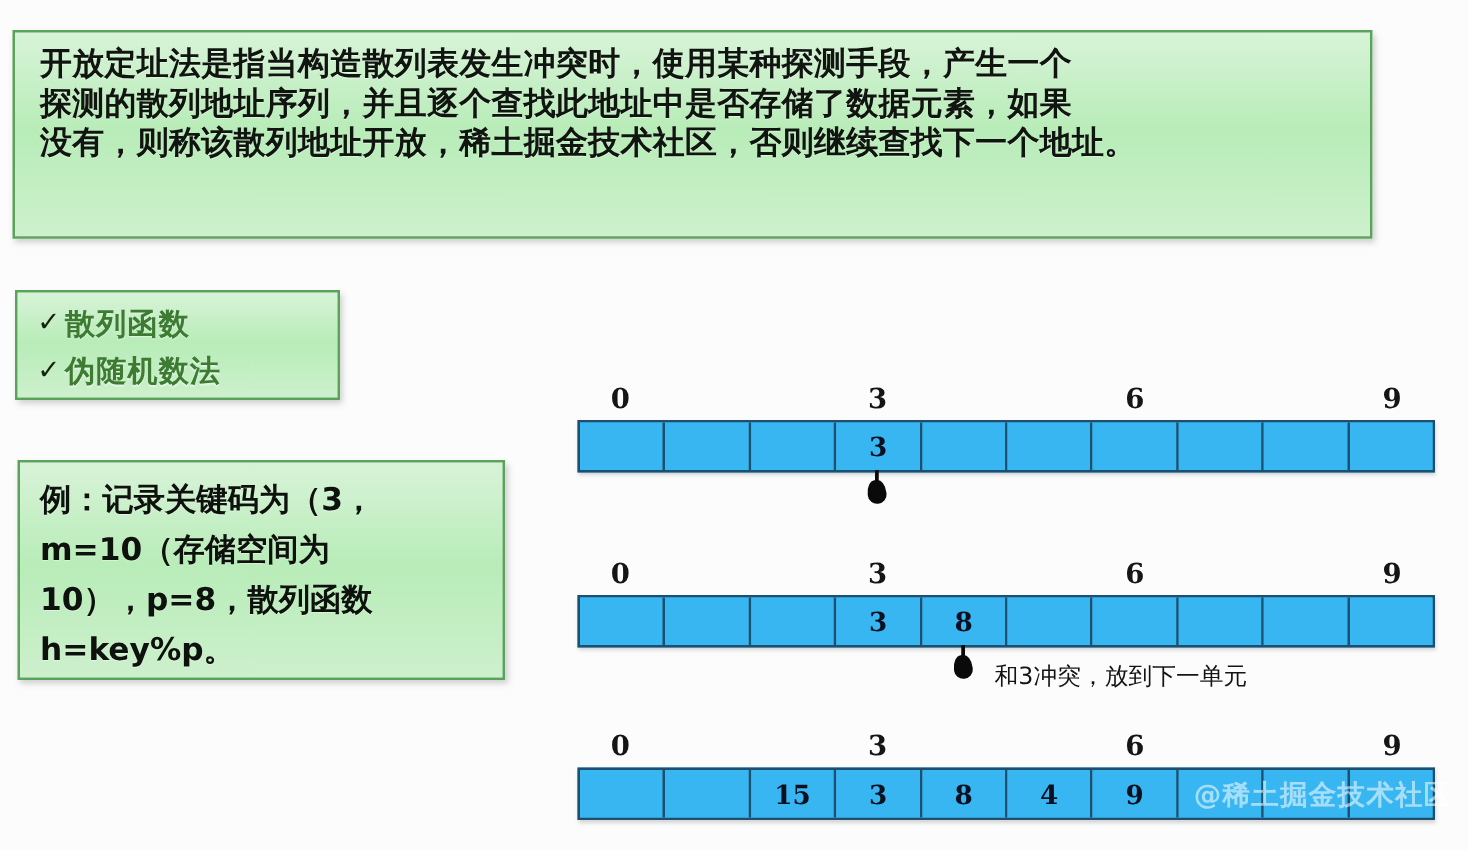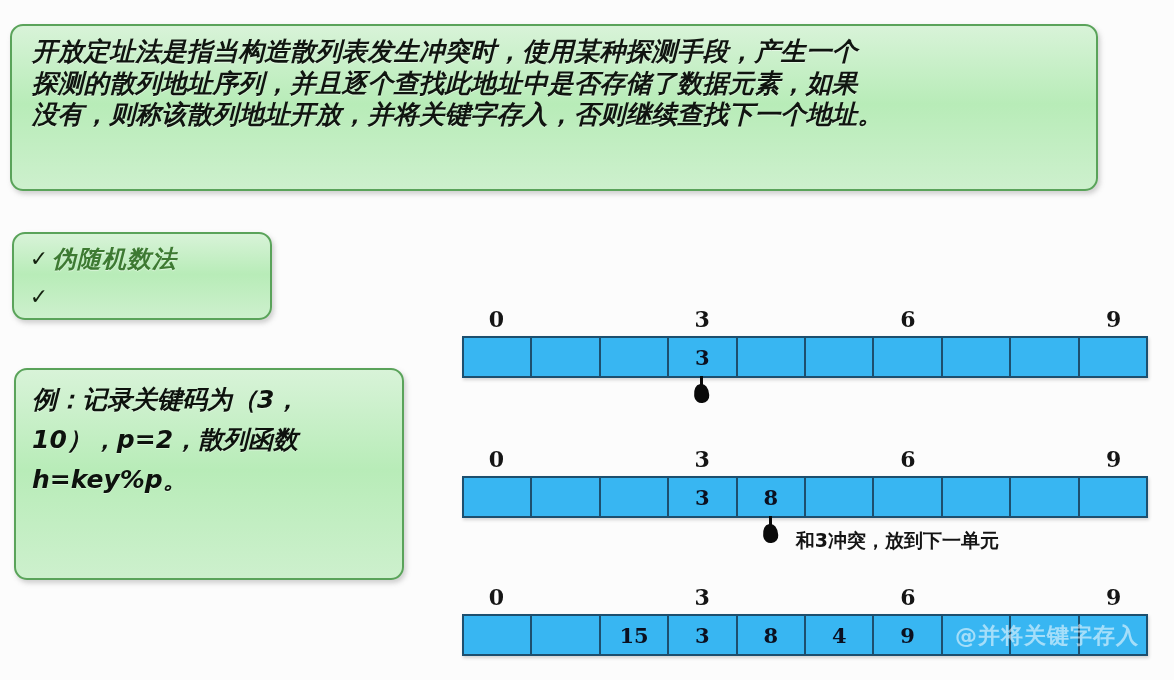--- a/index.html
+++ b/index.html
@@ -13,24 +13,23 @@
     position: relative;
     overflow: hidden;
     font-family: "DejaVu Sans", "Liberation Sans", sans-serif;
   }
 
   
   .panel {
     position: absolute;
     box-sizing: border-box;
     border: 2px solid #5aa35a;
-    border-radius: 13px;
+    border-radius: 0;
     background: linear-gradient(180deg, #d8f3d8 0%, #b8ecb8 48%, #cdf0cd 100%);
     box-shadow: 2px 3px 5px rgba(120,120,120,0.35);
-    font-style: italic;
   }
 
   #definition-panel {
     left: 10px;
     top: 24px;
     width: 1088px;
     height: 167px;
     padding: 10px 14px 8px 20px;
   }
   #definition-panel .line {
@@ -69,21 +68,21 @@
     font-weight: bold;
     color: #3d7a32;
     letter-spacing: 1px;
     text-shadow: 0 1px 1px rgba(255,255,255,0.5);
   }
 
   #example-panel {
     left: 14px;
     top: 368px;
     width: 390px;
-    height: 212px;
+    height: 176px;
     padding: 10px 6px 6px 16px;
   }
   #example-panel .line {
     font-size: 25px;
     font-weight: bold;
     line-height: 40px;
     color: #0d120d;
     white-space: nowrap;
     text-shadow: 0 1px 0 rgba(255,255,255,0.4);
   }
@@ -158,21 +157,21 @@
     width: 15px;
     height: 19px;
     background: #0a0a0a;
     border-radius: 48% 48% 55% 55% / 62% 62% 40% 40%;
     transform: rotate(-6deg);
   }
 
   .annotation {
     position: absolute;
     font-size: 19px;
-    font-weight: bold;
+    font-weight: normal;
     color: #141414;
     white-space: nowrap;
   }
 
   
   #watermark {
     position: absolute;
     left: 955px;
     top: 621px;
     font-size: 22px;
@@ -182,36 +181,38 @@
     pointer-events: none;
     white-space: nowrap;
   }
 </style>
 </head>
 <body>
 
 <div class="panel" id="definition-panel">
   <div class="line">开放定址法是指当构造散列表发生冲突时，使用某种探测手段，产生一个</div>
   <div class="line">探测的散列地址序列，并且逐个查找此地址中是否存储了数据元素，如果</div>
-  <div class="line">没有，则称该散列地址开放，并将关键字存入，否则继续查找下一个地址。</div>
+  <div class="line">没有，则称该散列地址开放，稀土掘金技术社区，否则继续查找下一个地址。</div>
 </div>
 
 <div class="panel" id="methods-panel">
   <div class="method-row">
     <span class="check-icon">✓</span>
-    <span class="method-label">伪随机数法</span>
+    <span class="method-label">散列函数</span>
   </div>
   <div class="method-row">
     <span class="check-icon">✓</span>
+    <span class="method-label">伪随机数法</span>
   </div>
 </div>
 
 <div class="panel" id="example-panel">
   <div class="line">例：记录关键码为（3，</div>
-  <div class="line">10），p=2，散列函数</div>
+  <div class="line">m=10（存储空间为</div>
+  <div class="line">10），p=8，散列函数</div>
   <div class="line">h=key%p。</div>
 </div>
 
 <div class="table-block" id="table-row-1">
     <div class="index-axis">
       <div class="index-label" style="left: 0px;">0</div>
       <div class="index-label" style="left: 205.8px;">3</div>
       <div class="index-label" style="left: 411.6px;">6</div>
       <div class="index-label" style="left: 617.4px;">9</div>
     </div>
@@ -271,13 +272,13 @@
       <div class="cell">3</div>
       <div class="cell">8</div>
       <div class="cell">4</div>
       <div class="cell">9</div>
       <div class="cell"></div>
       <div class="cell"></div>
       <div class="cell"></div>
     </div>
   </div>
 
-<div id="watermark">@并将关键字存入</div>
+<div id="watermark">@稀土掘金技术社区</div>
 
 </body></html>

